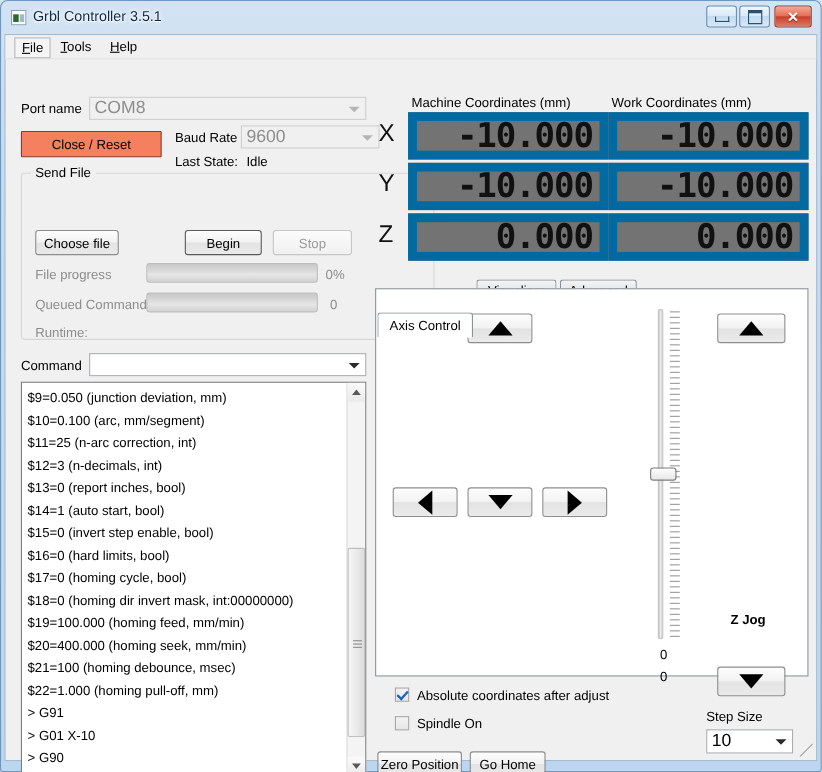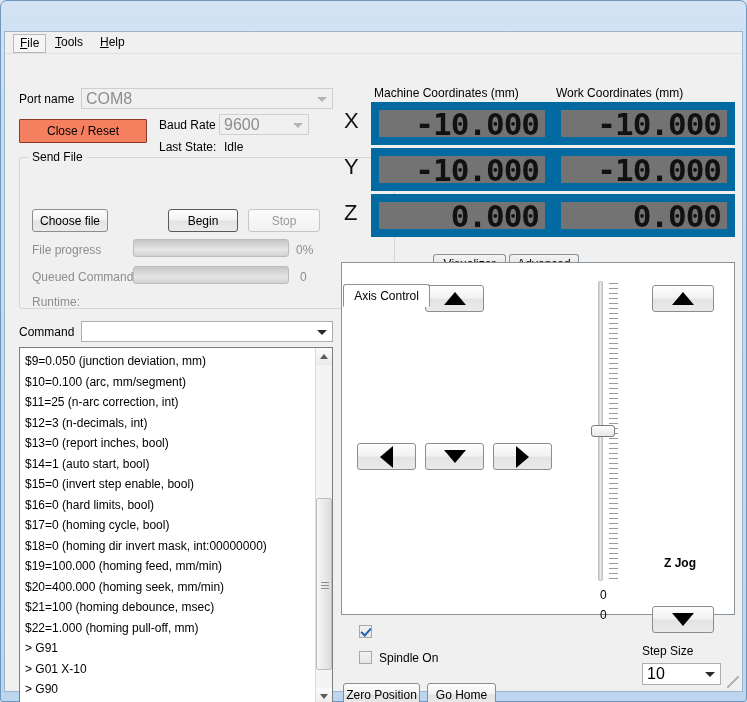--- a/index.html
+++ b/index.html
@@ -232,41 +232,62 @@
     position:absolute;right:3px;bottom:3px;width:12px;height:12px;
     background:
       linear-gradient(135deg,transparent 45%,#b4b4b4 45%,#b4b4b4 55%,transparent 55%);
   }
 </style>
 </head>
 <body>
 
 <div id="window">
 
+  <div id="titlebar">
+    <div id="titleicon">
+        <i></i>
+        <b></b>
+      </div>
+    <div id="titletext">Grbl Controller 3.5.1</div>
+
+    <div class="winbtn min">
+      <div class="gl">
+          <span class="minglyph"></span>
+        </div>
+    </div>
+    <div class="winbtn max">
+      <div class="gl">
+          <span class="maxglyph"></span>
+        </div>
+    </div>
+    <div class="winbtn close">
+      <div class="gl">✕</div>
+    </div>
+  </div>
 
   <div id="client">
 
     <div id="menubar">
       <div class="menuitem sel" style="left:8px;"><u>F</u>ile</div>
       <div class="menuitem" style="left:43px;"><u>T</u>ools</div>
       <div class="menuitem" style="left:88px;"><u>H</u>elp</div>
     </div>
 
     <div class="lbl" style="left:14px;top:60px;">Port name</div>
     <div class="combo dis" style="left:76px;top:56px;width:252px;height:21px;">
       <span>COM8</span>
       <span class="arw"></span>
     </div>
 
     <div class="btn" id="closereset" style="left:14px;top:87px;width:128px;height:24px;border:1px solid #8d3a28;border-radius:1px;background:#f5805f;">
       <span>Close / Reset</span>
     </div>
 
     <div class="lbl" style="left:154px;top:86px;">Baud Rate</div>
-    <div class="combo dis" style="left:214px;top:82px;width:90px;height:21px;">
+    <div class="combo dis" style="left:214px;top:82px;width:126px;height:21px;">
       <span>9600</span>
       <span class="arw"></span>
     </div>
 
     <div class="lbl" style="left:154px;top:108px;">Last State:</div>
     <div class="lbl" style="left:219px;top:108px;">Idle</div>
 
     <div class="group" style="left:14px;top:125px;width:376px;height:152px;padding-left:44px;">
       <span class="gtitle">Send File</span>
     </div>
@@ -463,20 +484,21 @@
 
         <div class="btn" style="left:310px;top:22px;width:62px;height:27px;">
           <span class="tri up"></span>
         </div>
         <div class="lbl" style="left:322px;top:293px;font-weight:bold;">Z Jog</div>
         <div class="btn" style="left:310px;top:343px;width:62px;height:27px;">
           <span class="tri down"></span>
         </div>
 
         <div class="chk on" style="left:17px;top:362px;"></div>
+        <div class="lbl" style="left:37px;top:362px;">Absolute coordinates after adjust</div>
 
         <div class="chk" style="left:17px;top:388px;"></div>
         <div class="lbl" style="left:37px;top:388px;">Spindle On</div>
 
         <div class="lbl" style="left:300px;top:381px;">Step Size</div>
         <div class="combo" style="left:300px;top:400px;width:79px;height:22px;">
           <span>10</span>
           <span class="arw"></span>
         </div>
       </div>

